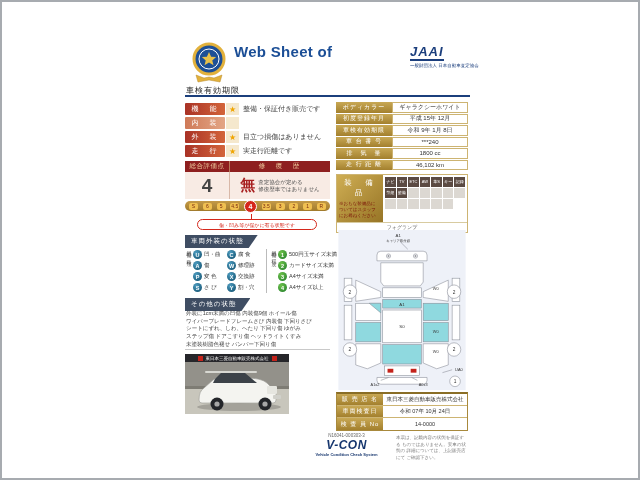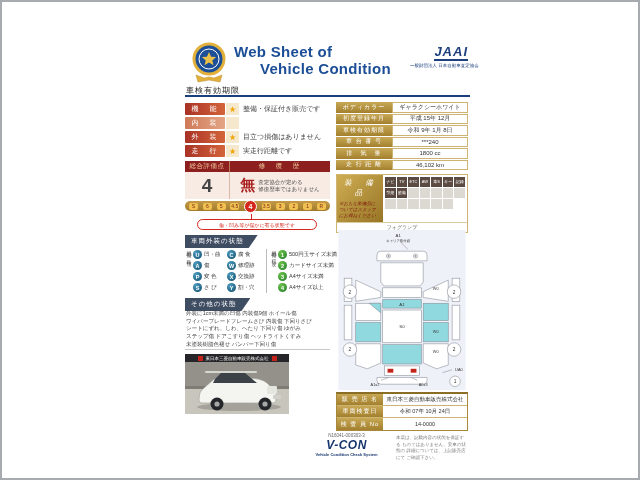--- a/index.html
+++ b/index.html
@@ -6,21 +6,21 @@
   html,body { background:#fff; }
   body { font-family:"Liberation Sans", sans-serif; }
   .screen { position:relative; width:640px; height:480px; background:#fff;
             border:2px solid #a7abb0; overflow:hidden; }
 
   
   .emblem { position:absolute; left:188px; top:40px; }
   .hdr-title { position:absolute; left:232px; top:41px; color:#1b4e96; font-weight:bold;
                font-size:15px; line-height:17px; letter-spacing:.3px; }
   .hdr-title .l2 { margin-left:26px; }
-  .jaai { position:absolute; left:408px; top:40px; width:58px; text-align:right; }
+  .jaai { position:absolute; left:408px; top:40px; width:58px; text-align:left; }
   .jaai .logo { font-size:13px; font-weight:900; font-style:italic; color:#1c3f7d;
                 letter-spacing:1px; border-bottom:2px solid #1c3f7d; display:inline-block; }
   .jaai .org { font-size:4.5px; color:#1c3f7d; margin-top:2px; white-space:nowrap; }
   .veh-name { position:absolute; left:184px; top:83px; font-size:8px; color:#222; letter-spacing:1px; }
   .hdr-rule { position:absolute; left:183px; top:93px; width:285px; height:0;
               border-top:2px solid #1b3f7c; }
 
   
   .sumtbl { position:absolute; left:183px; top:101px; width:145px; }
   .srow { display:flex; height:12px; margin-bottom:2px; align-items:stretch; }
@@ -89,21 +89,21 @@
   
   .infotbl { position:absolute; left:334px; top:100px; width:132px; }
   .irow { display:flex; height:10.5px; margin-bottom:1px; }
   .ilab { width:56px; background:linear-gradient(#c8a854,#a3802e); color:#fff; font-size:6px;
           letter-spacing:1px; display:flex; align-items:center; justify-content:center; }
   .ival { flex:1; background:#fff; border:1px solid #cdb472; font-size:6px; color:#333;
           display:flex; align-items:center; justify-content:center; }
 
   .equip { position:absolute; left:334px; top:172px; width:132px; border:1px solid #cdb472; background:#fff; }
   .equip-top { display:flex; }
-  .ebox { width:46px; background:linear-gradient(135deg,#cfae54,#977526); padding:3px 2px;font-style:italic; }
+  .ebox { width:46px; background:linear-gradient(135deg,#cfae54,#977526); padding:3px 2px; }
   .ebox .et { color:#fff; font-size:7.5px; letter-spacing:3px; text-align:center; margin-bottom:3px; }
   .ebox .en { font-size:4.5px; color:#7a1408; line-height:1.3; }
   .egrid { flex:1; display:grid; grid-template-columns:repeat(7,1fr); gap:1px; padding:2px; align-content:start; }
   .badge { height:10px; font-size:4px; line-height:1; color:#fff; background:#5b4a42;
            display:flex; align-items:center; justify-content:center; text-align:center; word-break:break-all; }
   .badge.empty { background:#dcd8d2; }
   .ecap { border-top:1px solid #d8cba0; height:10px; font-size:5px; color:#555;
           display:flex; align-items:center; justify-content:center; }
 
   .diagram { position:absolute; left:334px; top:228px; }
@@ -129,21 +129,20 @@
 <div class="screen">
 
   <svg class="emblem" width="38" height="44" viewBox="0 0 38 44">
     <circle cx="19" cy="17" r="15" fill="#1d4f96" stroke="#e2b13c" stroke-width="3"></circle>
     <circle cx="19" cy="17" r="10" fill="none" stroke="#fff" stroke-width="1"></circle>
     <path d="M19 10 l2.1 4.7 5 .4 -3.8 3.3 1.2 4.9 -4.5-2.7 -4.5 2.7 1.2-4.9 -3.8-3.3 5-.4 z" fill="#e8c04a"></path>
     <path d="M6 33 l8 3 5-1 5 1 8-3 -2 7 -11-2 -11 2 z" fill="#e2b13c" stroke="#b98a2c" stroke-width=".5"></path>
   </svg>
   <div class="hdr-title">
     <div class="l1">Web Sheet of</div>
-    <div class="l2">Vehicle Condition</div>
   </div>
   <div class="jaai">
     <span class="logo">JAAI</span>
     <div class="org">一般財団法人 日本自動車査定協会</div>
   </div>
   <div class="veh-name">車検有効期限</div>
   <div class="hdr-rule"></div>
 
   <div class="sumtbl">
     <div class="srow">

